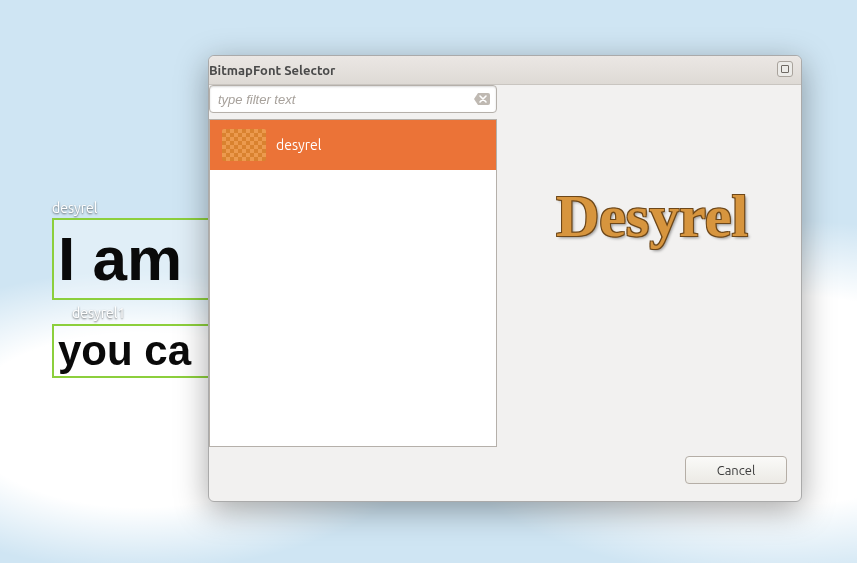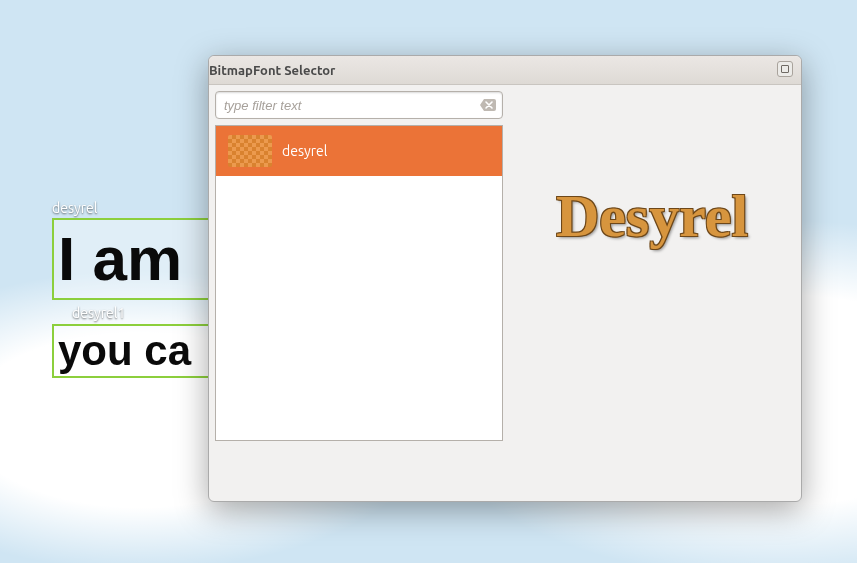--- a/index.html
+++ b/index.html
@@ -91,21 +91,20 @@
     content: '';
     width: 6px;
     height: 6px;
     border: 1px solid #6f6a64;
     border-radius: 1px;
   }
 
   .dialog-body {
     flex: 1;
     display: flex;
-    padding: 6px;
     gap: 6px;
   }
   .left-col {
     width: 288px;
     display: flex;
     flex-direction: column;
     gap: 6px;
   }
   .filter {
     height: 26px;
@@ -250,14 +249,15 @@
           <span>desyrel</span>
         </div>
       </div>
     </div>
     <div class="preview">
       <div class="preview-word">Desyrel</div>
     </div>
   </div>
 
   <div class="buttons">
+    <div class="btn">Cancel</div>
   </div>
 </div>
 
 </body></html>

